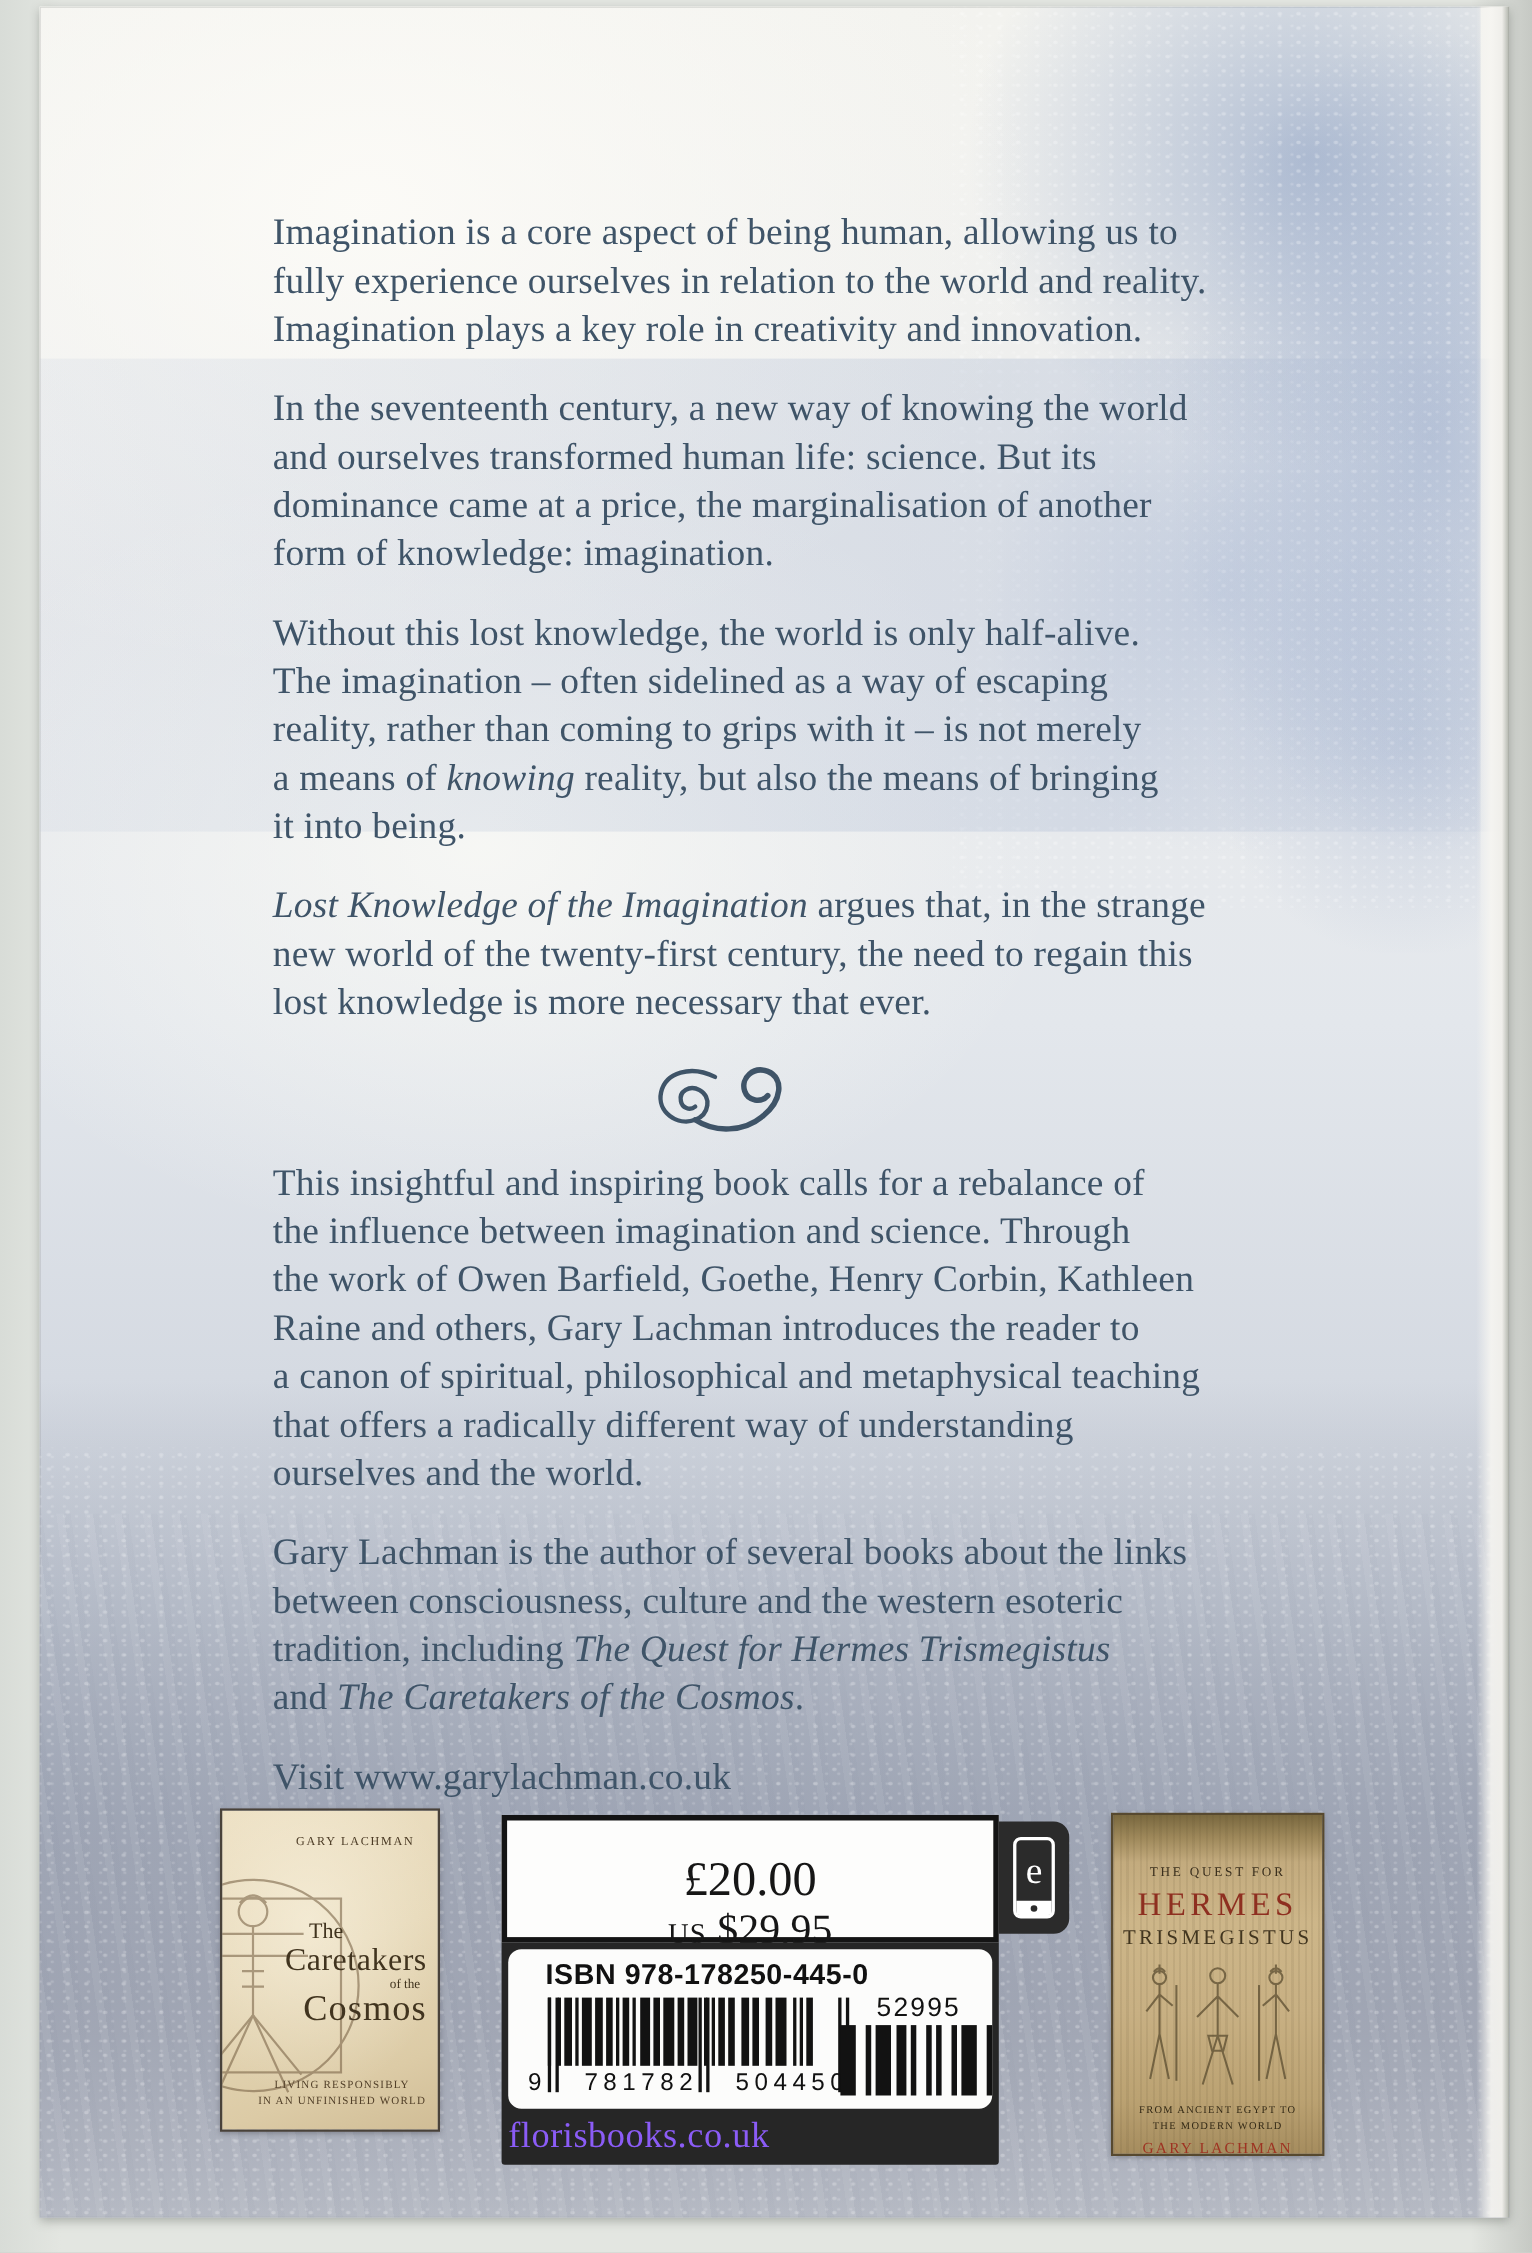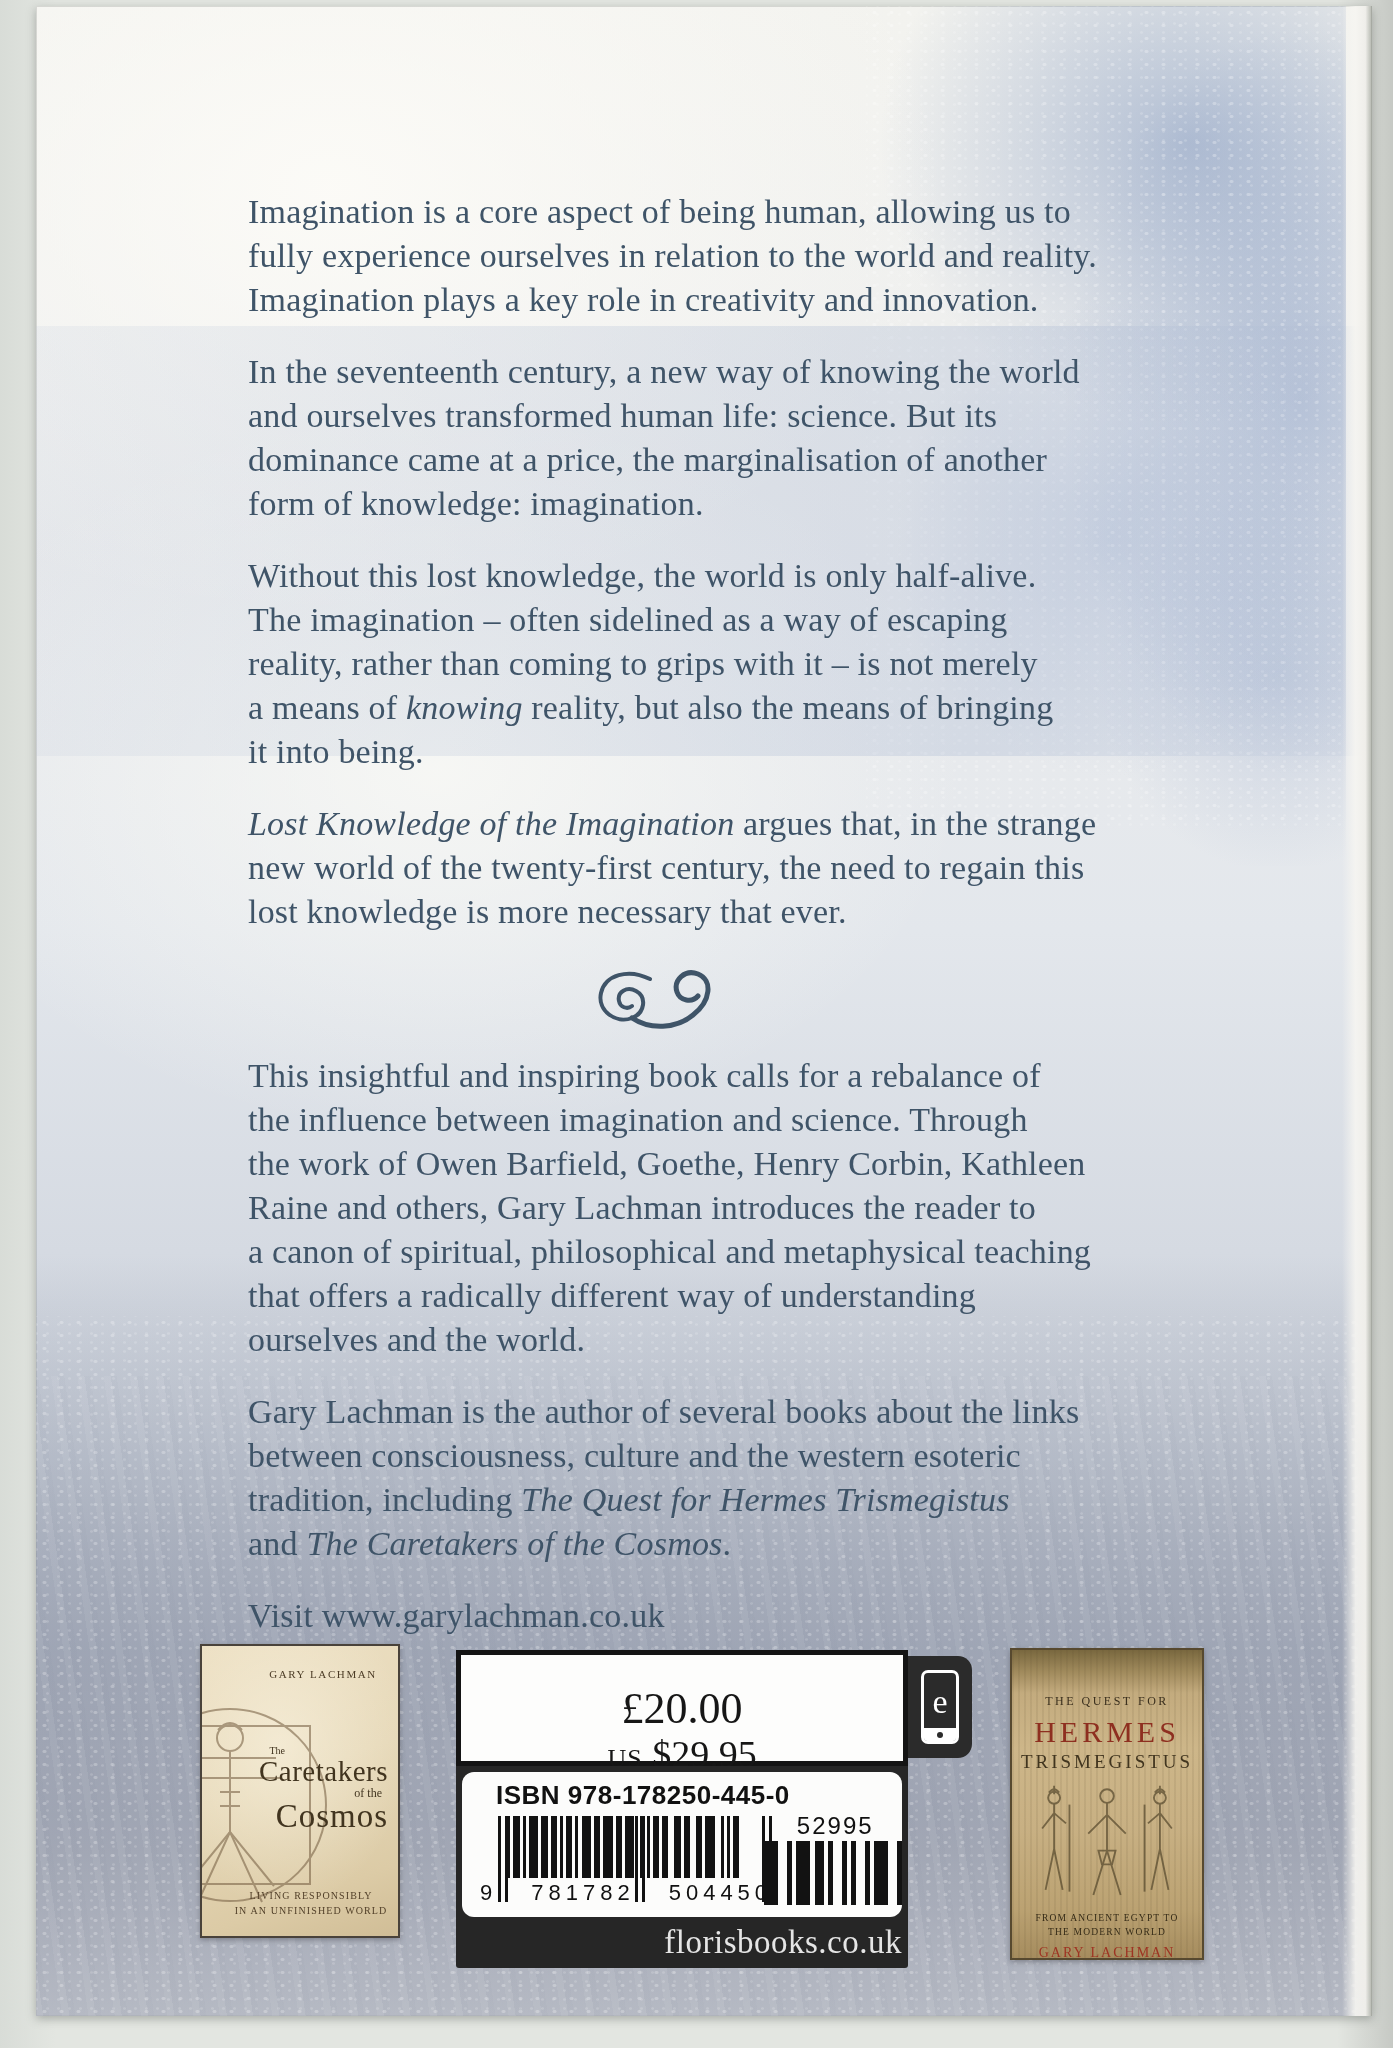--- a/index.html
+++ b/index.html
@@ -70,33 +70,33 @@
   .bars{display:flex;align-items:flex-start;height:62px;}
   .bars .b{background:#121212;height:100%;}
   .bars .g{height:100%;}
   .guard{position:absolute;top:0;width:3px;height:86px;background:#121212;}
   .eandigits{position:relative;margin-top:2px;font-family:"Liberation Sans",sans-serif;font-size:22px;color:#111;
              display:flex;gap:34px;margin-left:-18px;letter-spacing:5px;}
   .supwrap{position:absolute;left:302px;top:40px;text-align:center;}
   .supnum{font-family:"Liberation Sans",sans-serif;font-size:24px;letter-spacing:2px;color:#111;}
   .supbars{display:flex;height:64px;margin-top:1px;}
   .supbars .b{background:#121212;height:100%;}
-  .webbar{height:40px;margin-top:6px;display:flex;align-items:center;justify-content:flex-end;
-          color:#e5e5e5;font-size:33px;letter-spacing:.5px;}
+  .webbar{height:40px;margin-top:6px;display:flex;align-items:center;justify-content:flex-start;
+          color:#8b5cf6;font-size:33px;letter-spacing:.5px;}
   
   .thumb{position:absolute;box-shadow:0 2px 5px rgba(40,40,50,.35);}
   .caretakers{left:164px;top:1638px;width:200px;height:294px;background:
       radial-gradient(160px 200px at 40% 35%, rgba(255,250,235,.5), rgba(255,250,235,0) 80%),
       linear-gradient(160deg,#ecdfc2 0%,#e6d8b8 45%,#dccba6 80%,#d0bd96 100%);
       border:2px solid #49423a;color:var(--caretakers_ink,#41341f);overflow:hidden;}
   .caretakers .c-author{position:absolute;top:22px;left:58px;right:12px;text-align:center;
       font-size:11px;letter-spacing:1.6px;color:#4c3c26;}
   .caretakers .vitruvian{position:absolute;left:-34px;top:34px;width:180px;height:250px;opacity:.8;}
   .caretakers .c-title{position:absolute;right:10px;top:100px;text-align:right;line-height:1.04;}
-  .caretakers .t-the{font-size:10px;margin-right:103px;}
+  .caretakers .t-the{font-size:20px;margin-right:76px;}
   .caretakers .t-main1{font-size:29px;letter-spacing:.5px;}
   .caretakers .t-ofthe{font-size:12px;margin-right:6px;}
   .caretakers .t-main2{font-size:33px;letter-spacing:1px;}
   .caretakers .c-tag{position:absolute;left:30px;right:8px;bottom:18px;text-align:center;color:#53412a;}
   .caretakers .c-tag div{font-size:10px;letter-spacing:1.1px;line-height:15px;}
   
   .hermes{left:974px;top:1642px;width:194px;height:312px;color:#3a2f1d;text-align:center;overflow:hidden;
       background:
         repeating-linear-gradient(90deg, rgba(90,75,45,.10) 0 2px, rgba(255,255,255,0) 2px 6px),
         linear-gradient(180deg,#79683f 0%,#a08a5c 7%,#c3ab7e 14%,#cdb689 32%,#c8b083 58%,#bba272 84%,#a58c5e 100%);

